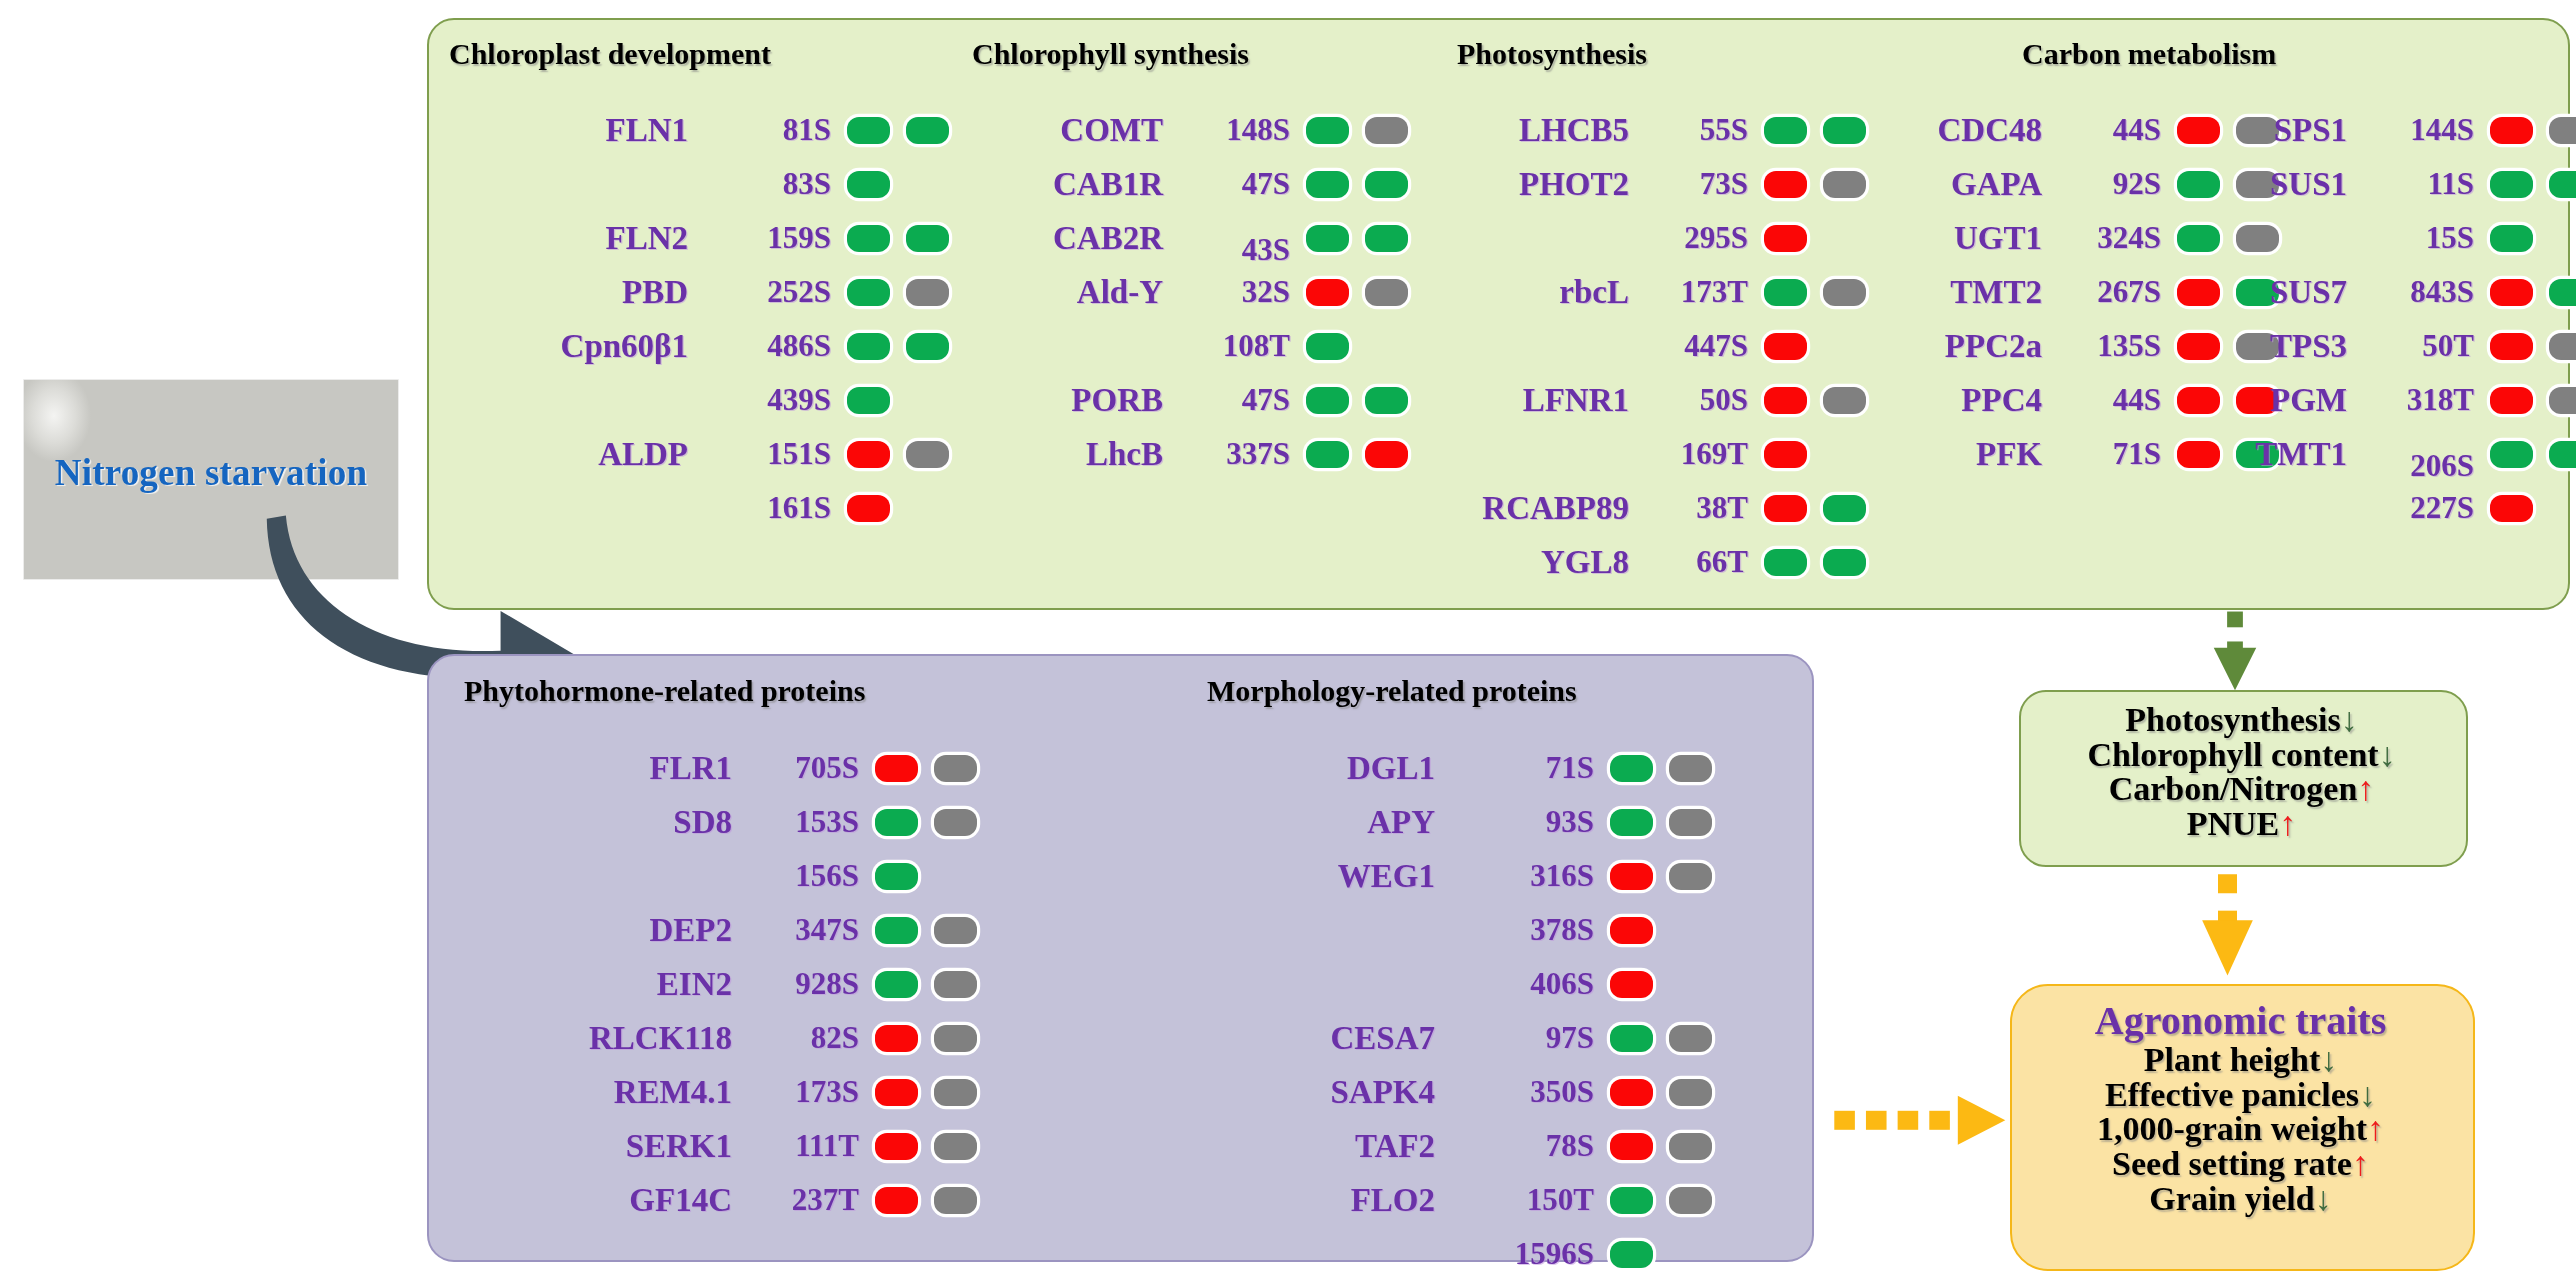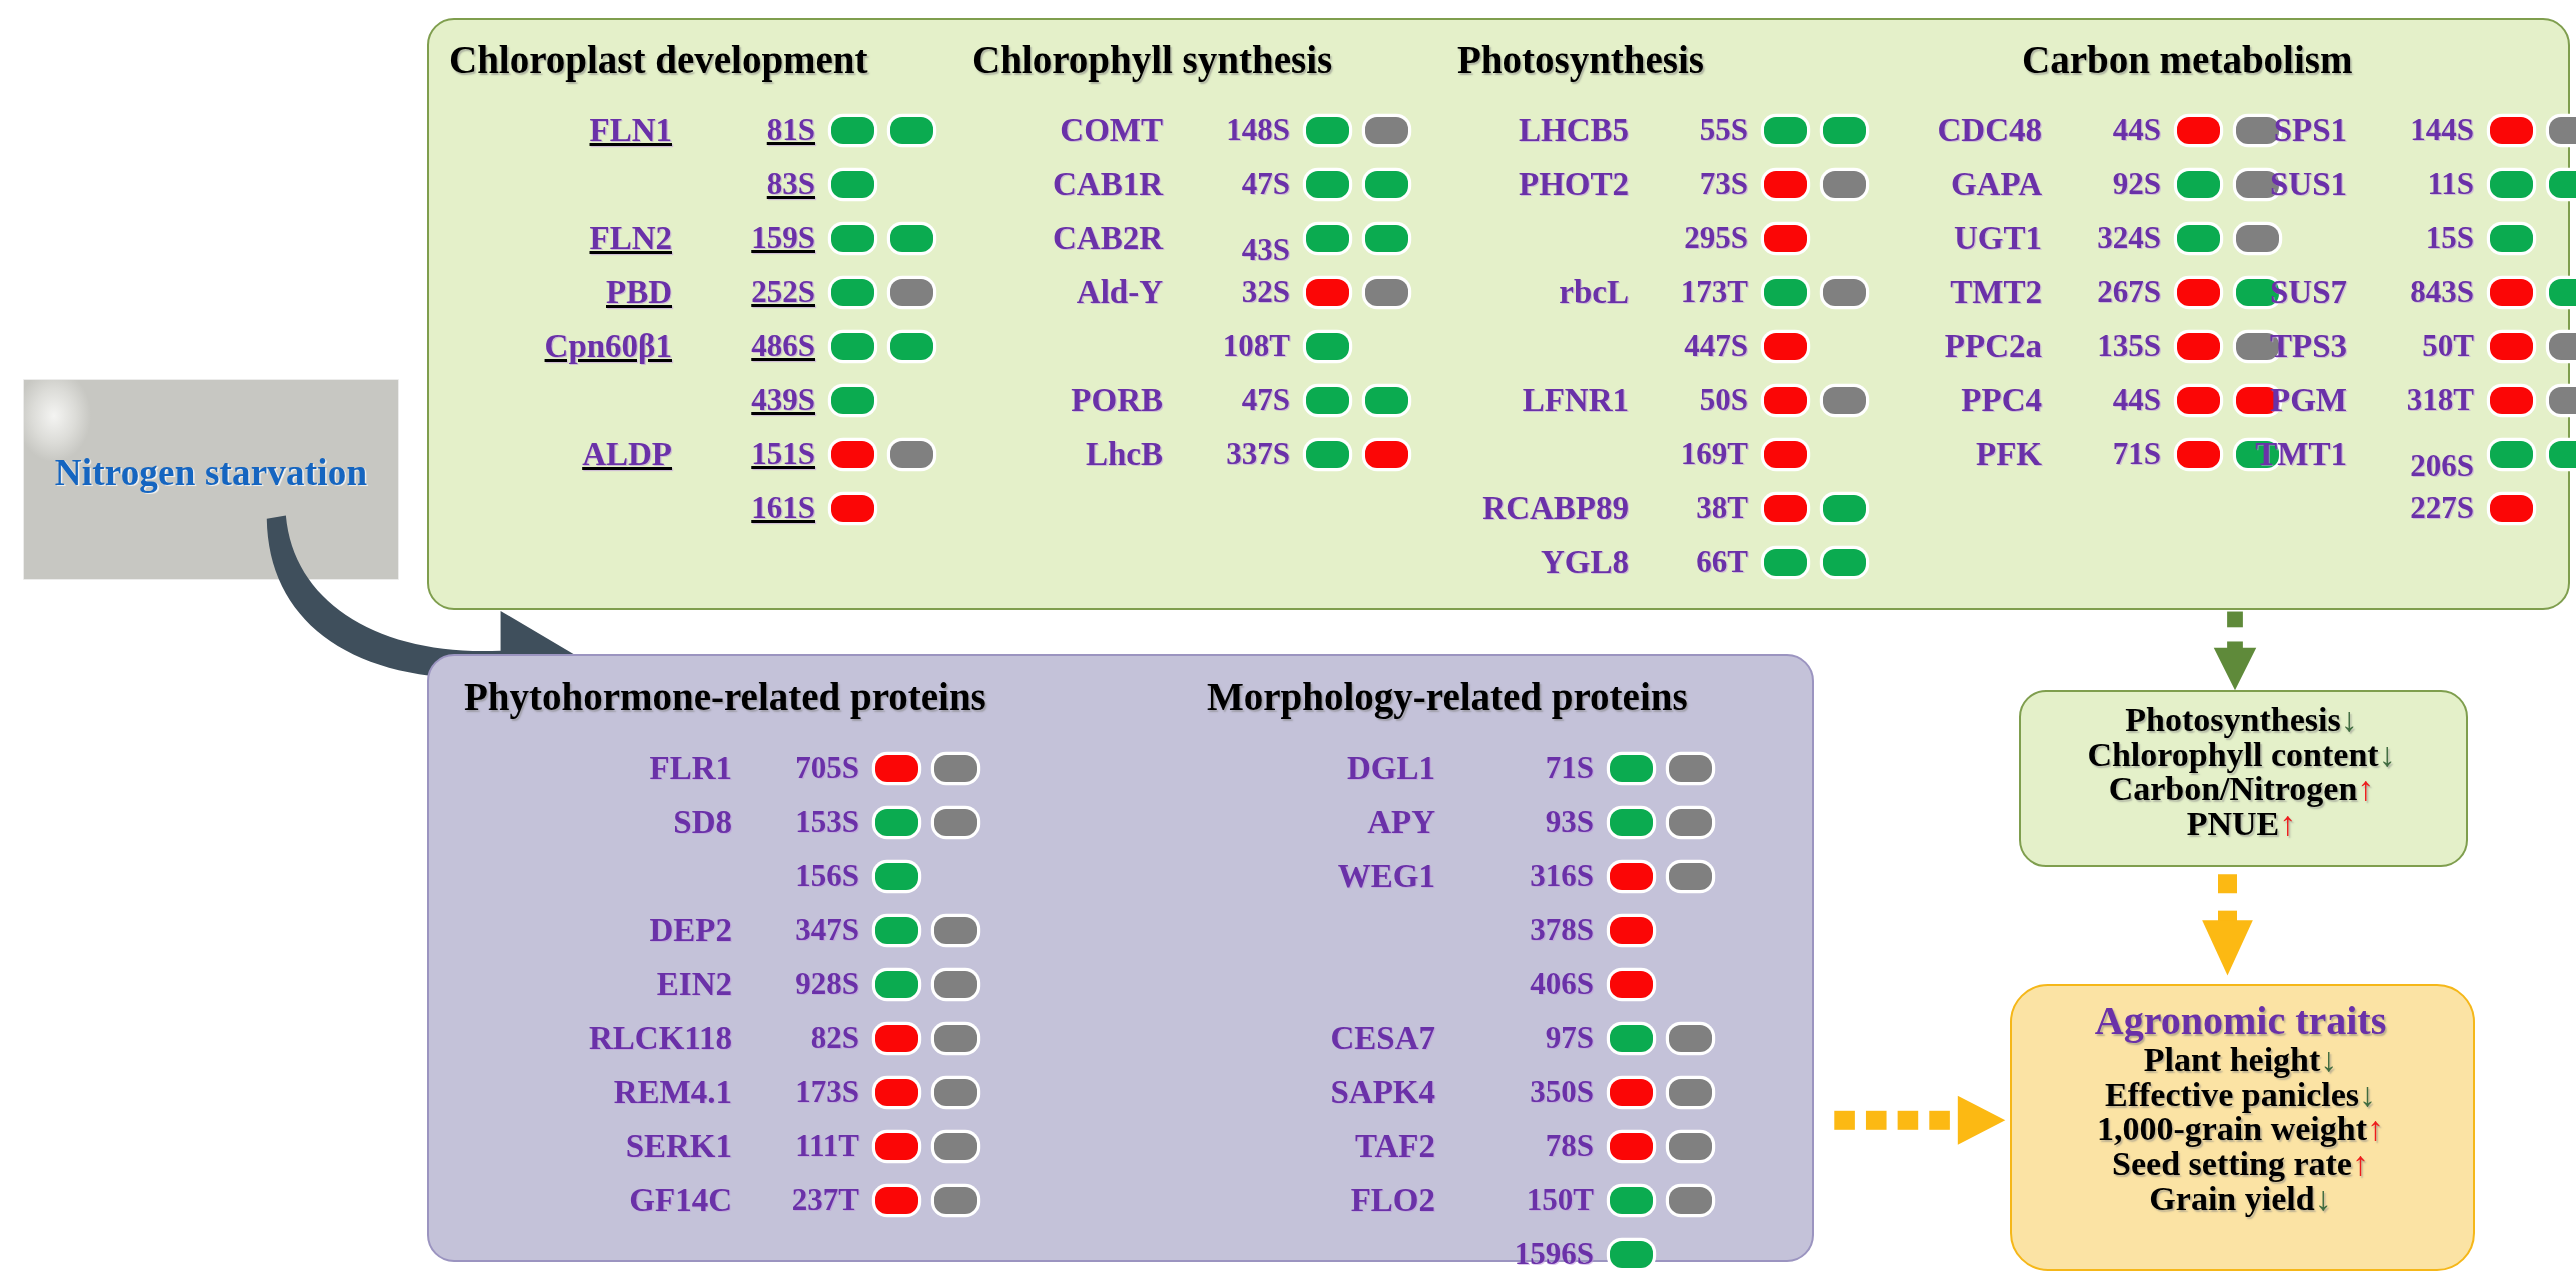--- a/index.html
+++ b/index.html
@@ -68,21 +68,21 @@
   }
 
   
   .section-title{
     position:absolute;
     font-family:"Liberation Serif", serif;
     font-weight:bold;color:#000;
     text-shadow:1.6px 1.6px 1.6px rgba(130,130,130,.55);
     white-space:nowrap;
   }
-  .group-head{font-size:39px;}
+  .group-head{font-size:30px;}
 
   
   .col{position:absolute;}
   .row{
     display:flex;align-items:center;height:54px;
     white-space:nowrap;
   }
   .pname{
     font-family:"Liberation Serif", serif;
     font-weight:bold;font-size:33px;color:#6a31a8;
@@ -140,21 +140,21 @@
              C120,222 8,146 6,12 Z" fill="#3f4f5c"></path>
   </svg>
 
   <div class="panel" id="green-panel"></div>
 
   <div class="section-title group-head" style="left:449px;top:37px;">Chloroplast development</div>
   <div class="section-title group-head" style="left:972px;top:37px;">Chlorophyll synthesis</div>
   <div class="section-title group-head" style="left:1457px;top:37px;">Photosynthesis</div>
   <div class="section-title group-head" style="left:2022px;top:37px;">Carbon metabolism</div>
 
-  <div class="col" id="col-chloroplast" style="left:473px;top:103px;text-decoration:underline;">
+  <div class="col" id="col-chloroplast" style="left:489px;top:103px;">
       <div class="row">
         <div class="pname" style="width: 199px;">FLN1</div>
         <div class="psite" style="width: 143px;">81S</div>
         <div class="dots">
           <span class="dot green"></span>
           <span class="dot green"></span>
         </div>
       </div>
       <div class="row">
         <div class="pname" style="width: 199px;"></div>

